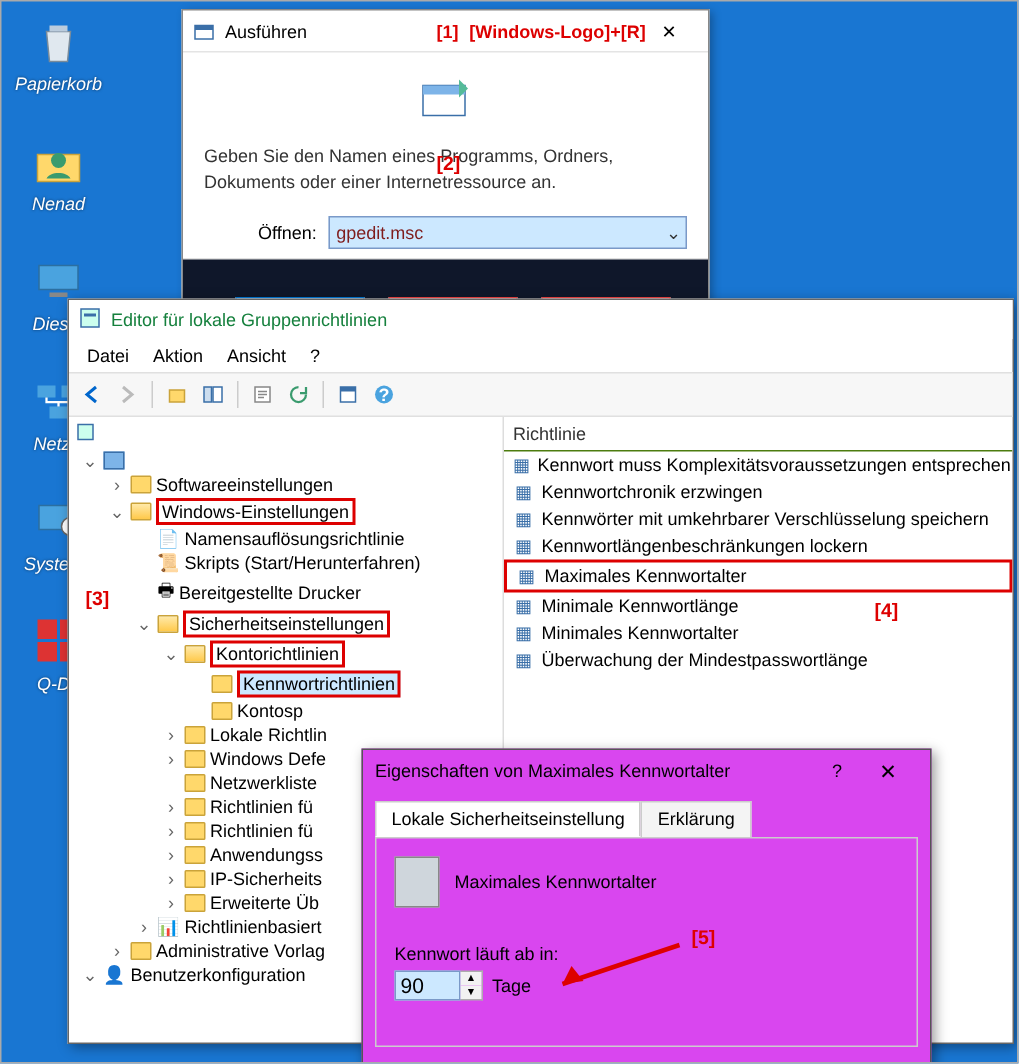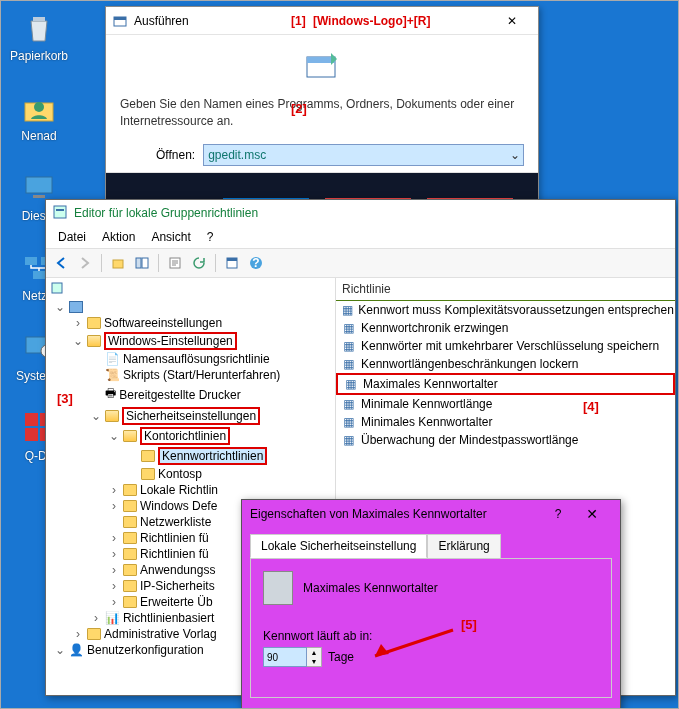--- a/index.html
+++ b/index.html
@@ -1,35 +1,35 @@
 <!DOCTYPE html>
 <html><head>
 <meta charset="utf-8">
 <style>
   * { box-sizing: border-box; margin: 0; padding: 0; font-family: "Segoe UI", Tahoma, sans-serif; font-size: 12px; }
   body { width: 679px; height: 709px; background: #1976d2; position: relative; overflow: hidden; border: 1px solid #aaa;}
   .desktop { position: absolute; inset: 0; }
-  .desktop-icon { position: absolute; width: 60px; text-align: center; color: white; font-size: 11px; text-shadow: 0 0 2px rgba(0,0,0,.6);}
+  .desktop-icon { position: absolute; width: 60px; text-align: center; color: white; font-size: 11px; text-shadow: 0 0 2px rgba(0,0,0,.6); font-style: italic;}
   .desktop-icon .ibox { width: 40px; height: 40px; margin: 0 auto 2px; display:flex; align-items:center; justify-content:center;}
   .bg-brand { position:absolute; left:180px; top:330px; font-size:64px; color:rgba(255,255,255,.15); font-weight:200; user-select:none; pointer-events:none; letter-spacing:2px;}
   .annot { position:absolute; color:#d00; font-weight:bold; font-size:13px; }
 
   
-  .run-dlg { position:absolute; left:104px; top:5px; width:434px; background:#fff; border:1px solid #888; box-shadow:2px 2px 6px rgba(0,0,0,.3); }
+  .run-dlg { position:absolute; left:120px; top:5px; width:352px; background:#fff; border:1px solid #888; box-shadow:2px 2px 6px rgba(0,0,0,.3); }
   .run-title { height:28px; display:flex; align-items:center; padding:0 6px; border-bottom:1px solid #e4e4e4;}
   .run-title .ico{width:16px;height:16px;margin-right:6px;display:flex;align-items:center;justify-content:center;}
   .run-title .t{flex:1;font-size:12px;}
   .closebtn{width:40px;height:24px;display:flex;align-items:center;justify-content:center;font-size:12px;}
   .run-body{padding:14px 14px 6px;}
   .run-row{display:flex;gap:10px;align-items:center;flex-direction:column;}
   .run-body .desc{color:#333;line-height:1.4;font-size:12px;}
   .run-open{display:flex;align-items:center;gap:8px;margin-top:14px;}
   .run-open label{font-size:12px;margin-left:36px;}
   .combo{flex:1;position:relative;}
-  .combo input{width:100%;height:22px;border:1px solid #7a99c8;padding:2px 20px 2px 4px;font-size:12px;background:#cce8ff;color:#0f766e;}
+  .combo input{width:100%;height:22px;border:1px solid #7a99c8;padding:2px 20px 2px 4px;font-size:12px;background:#cce8ff;color:#7f1d1d;}
   .combo input::selection{background:#0078d7;color:#fff;}
   .combo .dd{position:absolute;right:4px;top:4px;color:#333;}
   .run-foot{background:#0f172a;padding:25px;display:flex;justify-content:flex-end;gap:16px;border-top:1px solid #e0e0e0;}
   .winbtn{min-width:86px;height:22px;background:#e1e1e1;border:1px solid #ef4444;font-size:12px;display:flex;align-items:center;justify-content:center;}
   .winbtn.def{border:1px solid #0078d7;background:#e5f1fb;}
 
   
   .gpedit{position:absolute;left:44px;top:198px;width:631px;height:497px;background:#fff;border:1px solid #666;box-shadow:2px 2px 8px rgba(0,0,0,.4);}
   .gp-title{height:26px;display:flex;align-items:center;gap:6px;padding:0 6px;background:#fff;}
   .gp-title .t{font-size:12px;color:#15803d;}
@@ -61,21 +61,21 @@
   .prop-title .x{width:40px;text-align:center;font-size:14px;}
   .prop-tabs{display:flex;padding:6px 8px 0;}
   .ptab{padding:4px 10px;border:1px solid #ccc;border-bottom:none;font-size:12px;background:#fff;position:relative;}
   .ptab:first-child{z-index:2;border-bottom:1px solid #fff;}
   .ptab+.ptab{background:#f4f4f4;}
   .prop-body{border:1px solid #ccc;margin:0 8px 8px;padding:12px;height:140px;}
   .prop-body .r1{display:flex;align-items:center;gap:10px;}
   .prop-body .srv{width:30px;height:34px;background:#cfd6dc;border:1px solid #888;}
   .prop-body .field{margin-top:24px;}
   .spin{display:inline-flex;align-items:center;}
-  .spin input{width:44px;height:20px;border:1px solid #7a99c8;padding:1px 3px;background:#cce8ff;font-size:10px;}
+  .spin input{width:44px;height:20px;border:1px solid #7a99c8;padding:1px 3px;background:#cce8ff;font-size:14px;}
   .spin .ud{display:flex;flex-direction:column;border:1px solid #adadad;border-left:none;}
   .spin .ud div{width:14px;height:9px;display:flex;align-items:center;justify-content:center;font-size:7px;background:#f2f2f2;}
   .arrow{position:absolute;color:#d00;}
 </style>
 </head>
 <body>
 
 <div class="desktop">
   <div class="bg-brand">SoftwareOK</div>
 

